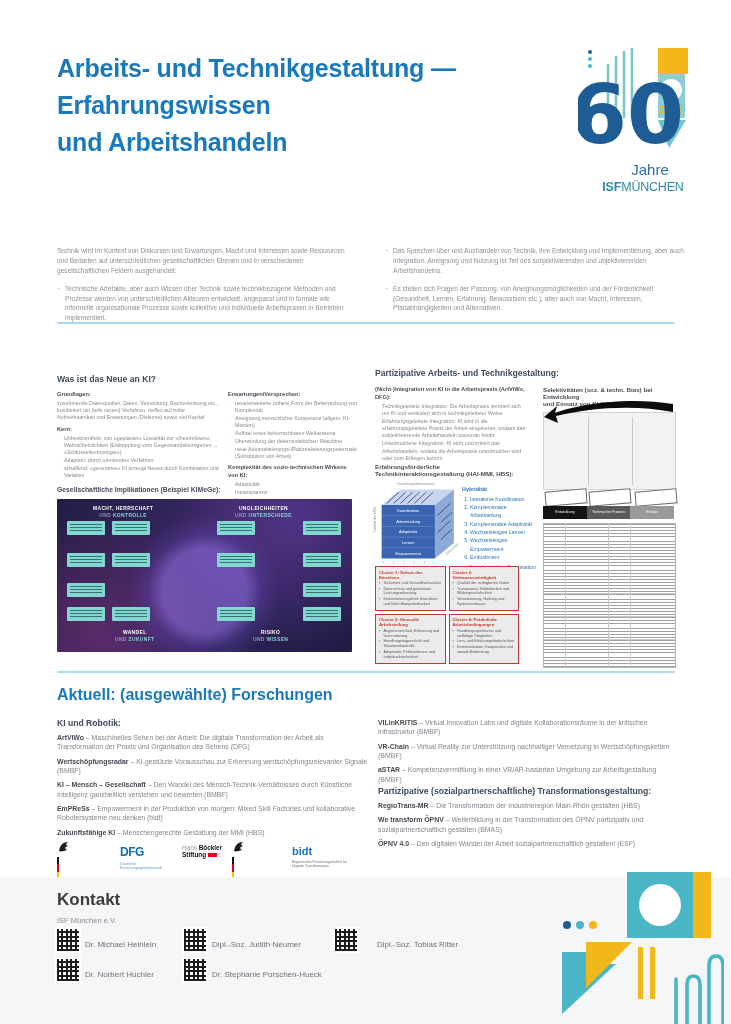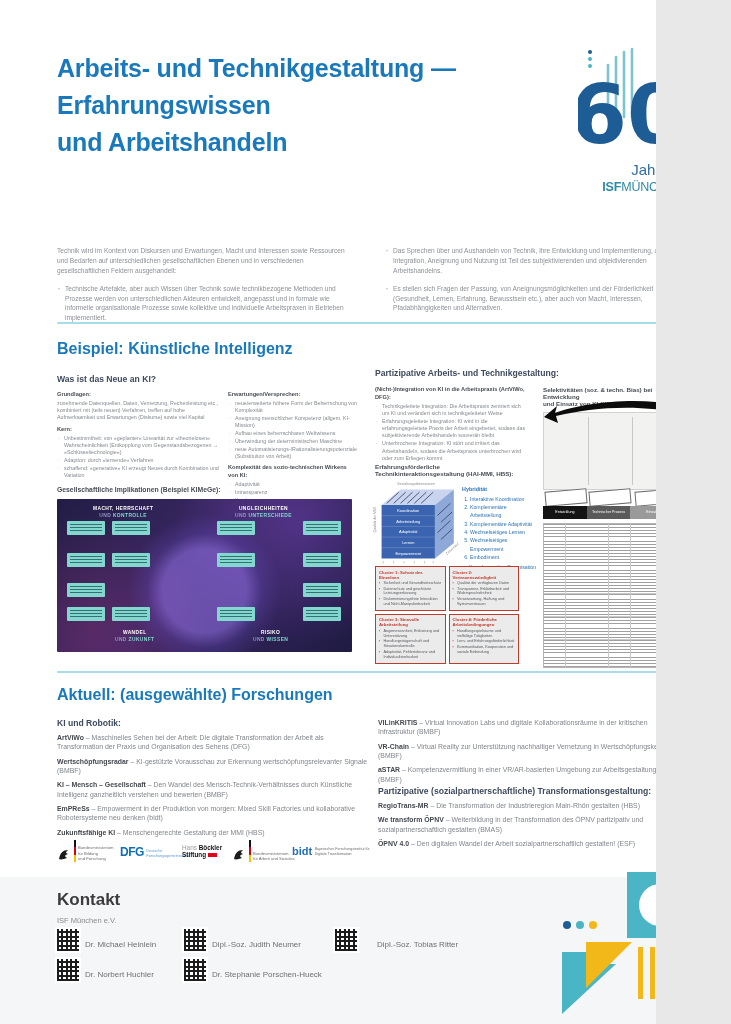--- a/index.html
+++ b/index.html
@@ -1,16 +1,16 @@
 <!DOCTYPE html>
 <html><head>
 <meta charset="utf-8">
 <style>
   html,body{margin:0;padding:0;background:#e8e8e8;}
-  #poster{position:relative;width:656px;height:1024px;background:#ffffff;overflow:hidden;
+  #poster{position:relative;width:731px;height:1024px;background:#ffffff;overflow:hidden;
     font-family:"Liberation Sans",sans-serif;color:#555;}
   .abs{position:absolute;}
   
   .title{font-size:25px;font-weight:bold;color:#1a79ba;line-height:37px;letter-spacing:-.2px;}
   .sec-h{font-size:16px;font-weight:bold;color:#1a79ba;}
   .sub-h{font-size:8.6px;font-weight:bold;color:#3d4a5c;}
   .micro-h{font-size:5.7px;font-weight:bold;color:#474c54;margin:0 0 1px 0;}
   .micro{font-size:5.3px;color:#84898f;line-height:1.38;}
   .micro ul{margin:1px 0 4px 0;padding-left:6px;list-style:none;}
   .micro li{position:relative;padding-left:1px;margin-bottom:.5px;}
@@ -57,21 +57,21 @@
   .stamp{position:absolute;width:36px;height:10px;background:#fff;border:.6px solid #6b6b6b;transform:rotate(-5deg);padding:1.5px 2px;}
   .stamp .sl{height:4px;}
   .bar{display:flex;width:100%;height:13px;}
   .bar div{color:#fff;font-size:3.6px;display:flex;align-items:center;justify-content:center;text-align:center;line-height:1.1;flex:1;}
   .sim-table{border:.8px solid #b5b5b3;background:#fff;
     background-image:
       repeating-linear-gradient(to right,transparent 0 21px,#c9c9c7 21px 21.7px),
       repeating-linear-gradient(to bottom,transparent 0 22.6px,#c9c9c7 22.6px 23.2px),
       repeating-linear-gradient(to bottom,#a0a0a0 0 .9px,transparent .9px 2.9px);}
   
-  .logo{position:absolute;display:flex;align-items:flex-end;gap:2.5px;}
+  .logo{position:absolute;display:flex;align-items:flex-start;gap:2.5px;flex-direction:column;}
   .logo .txt{font-size:4.2px;color:#6e6e6e;line-height:1.35;}
   .flagbar{width:2px;height:22px;background:linear-gradient(#111 0 34%,#d6001c 34% 67%,#f3c300 67%);}
   .dfg{font-size:12px;font-weight:bold;color:#0e6eb8;letter-spacing:-.5px;}
   .dfg-sub{font-size:3.8px;color:#5b9bd5;line-height:1.3;}
   .hbs{font-size:6.4px;line-height:1.15;color:#111;font-weight:bold;}
   .hbs .g{color:#9a9a9a;font-weight:normal;}
   .hbs .red{display:inline-block;width:9px;height:4px;background:#e2001a;margin-left:2px;}
   .bidt{font-size:11px;font-weight:bold;color:#1f6fb8;}
   
   #footer{background:#f4f6f7;}
@@ -132,21 +132,20 @@
   </div>
   <div class="abs scope-t" style="left:385px;top:246px;width:300px;">
     <ul style="margin-top:0;">
       <li>Das Sprechen über und Aushandeln von Technik, ihre Entwicklung und Implementierung, aber auch Integration, Aneignung und Nutzung ist Teil des subjektivierenden und objektivierenden Arbeitshandelns.</li>
       <li>Es stellen sich Fragen der Passung, von Aneignungsmöglichkeiten und der Förderlichkeit (Gesundheit, Lernen, Erfahrung, Bewusstsein etc.), aber auch von Macht, Interessen, Pfadabhängigkeiten und Alternativen.</li>
     </ul>
   </div>
 
   <div class="abs divider" style="left:57px;top:322px;width:618px;"></div>
 
-  <div class="abs sec-h" style="left:57px;top:340px;">Beispiel: Künstliche Intelligenz</div>
 
   <div class="abs sub-h" style="left:57px;top:374px;">Was ist das Neue an KI?</div>
 
   <div class="abs micro" style="left:57px;top:391px;width:162px;">
     <div class="micro-h">Grundlagen:</div>
     <div>zunehmende Datenquellen, Daten, Vernetzung, Rechenleistung etc., kombiniert mit (teils neuen) Verfahren, treffen auf hohe Aufmerksamkeit und Erwartungen (Diskurse) sowie viel Kapital</div>
     <div class="micro-h" style="margin-top:4px;">Kern:</div>
     <ul>
       <li>Unbestimmtheit: von »geplanter« Linearität zur »theorielosen« Wahrscheinlichkeit (Entkopplung vom Gegenstandsbezogenen → »Schlüsseltechnologie«)</li>
       <li>Adaption: durch »lernende« Verfahren</li>

